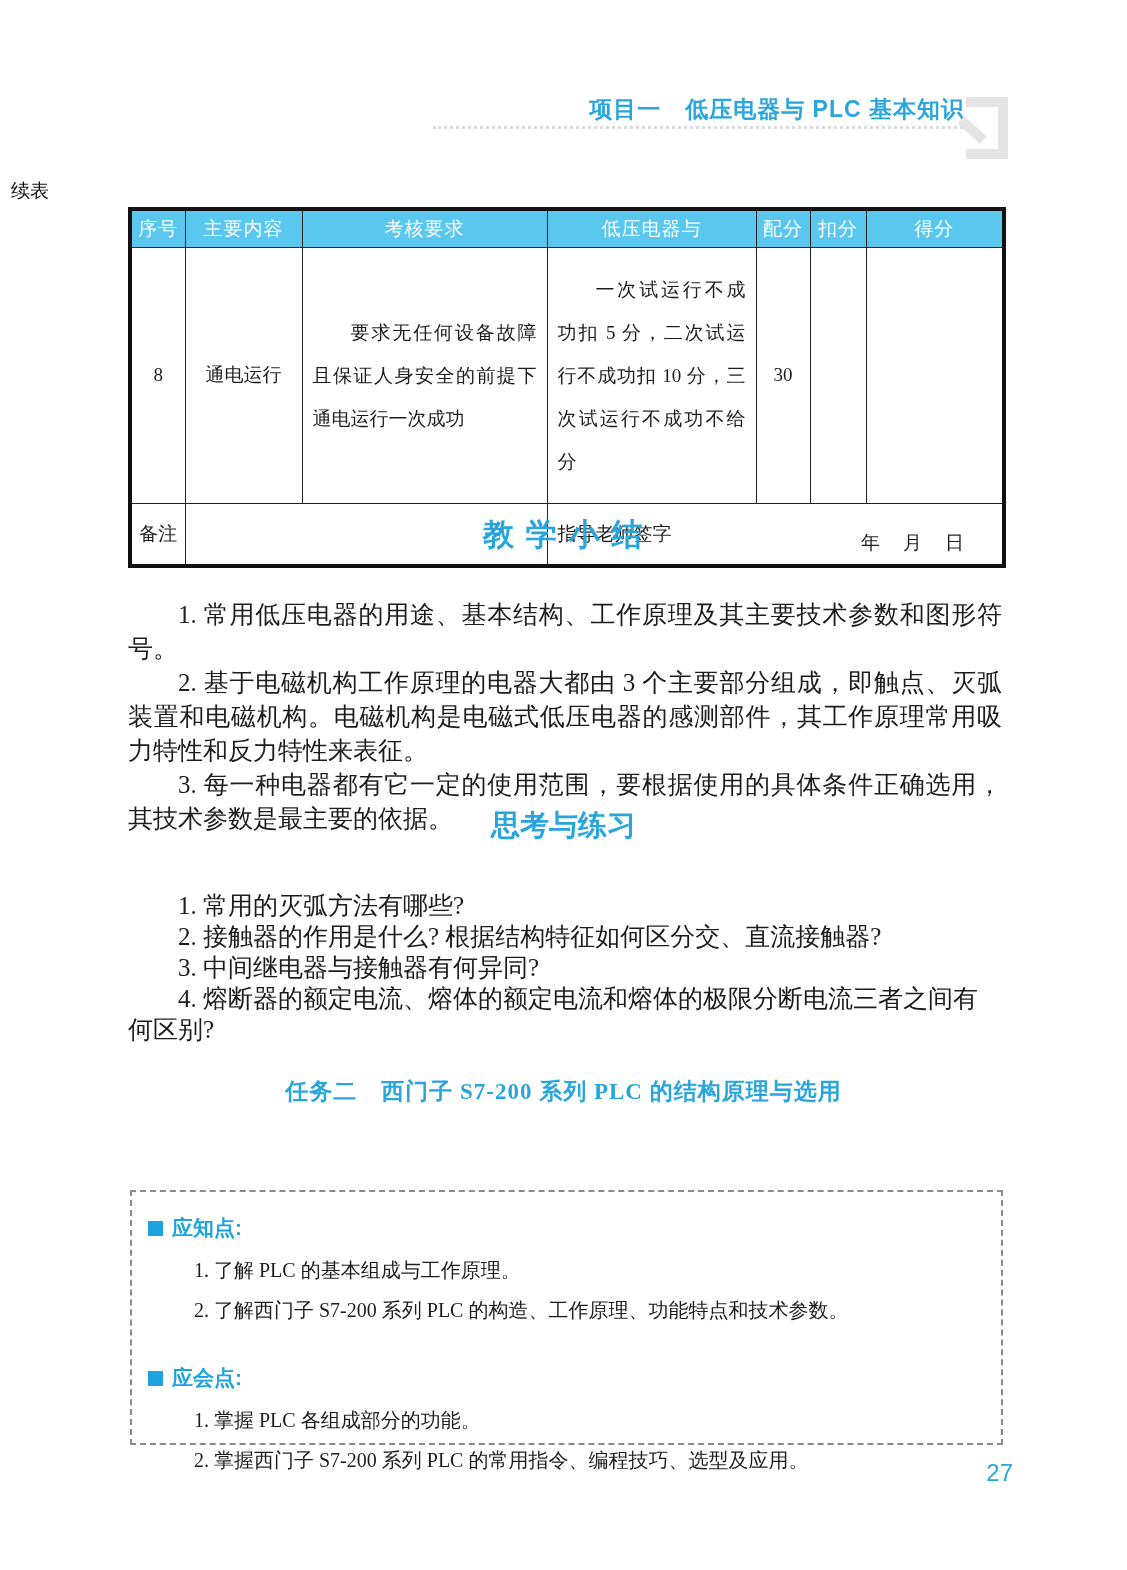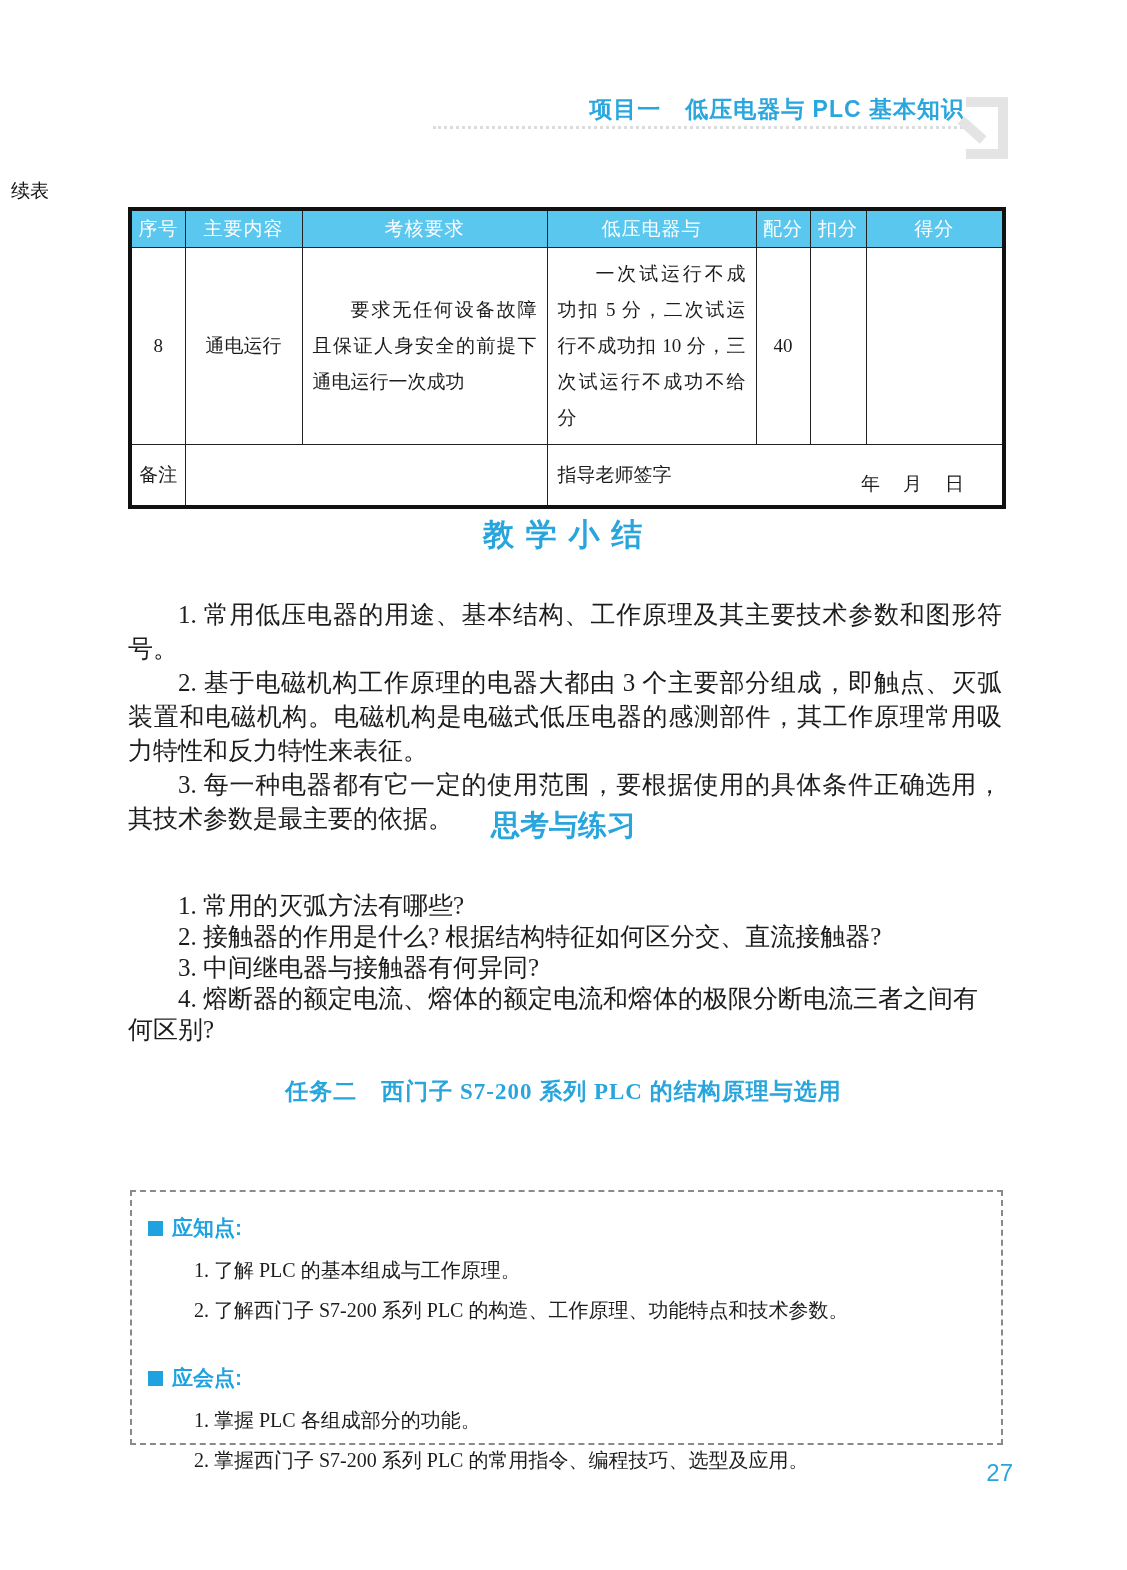--- a/index.html
+++ b/index.html
@@ -43,21 +43,21 @@
     border:4px solid #111; font-size:19px;
   }
   .score-table th, .score-table td { border:1px solid #222; vertical-align:middle; }
   .score-table thead th {
     background:#5ac7ef; color:#ffffff; font-weight:normal;
     height:38px; text-align:center; letter-spacing:1px;
   }
   .row-main td { height:132px; }
   .row-foot td { height:63px; }
   .cell-center { text-align:center; }
-  .cell-text { padding:8px 10px; line-height:36px; text-align:justify; }
+  .cell-text { padding:20px 10px; line-height:43px; text-align:justify; }
   .cell-text .indent { display:block; text-indent:2em; }
   .foot-sign { position:relative; padding:6px 10px; vertical-align:top; }
   .sign-label { display:block; font-size:19px; }
   .date-label { position:absolute; right:36px; bottom:8px; font-size:19px; letter-spacing:2px; }
 
   
   .section-heading {
     position:absolute; left:0; width:1127px; text-align:center;
     color:#29a5dd; font-weight:bold;
   }
@@ -130,21 +130,21 @@
     <tbody>
       <tr class="row-main">
         <td class="cell-center">8</td>
         <td class="cell-center">通电运行</td>
         <td class="cell-text">
             <span class="indent">要求无任何设备故障且保证人身安全的前提下通电运行一次成功</span>
           </td>
         <td class="cell-text">
             <span class="indent">一次试运行不成功扣 5 分，二次试运行不成功扣 10 分，三次试运行不成功不给分</span>
           </td>
-        <td class="cell-center">40</td>
+        <td class="cell-center">30</td>
         <td class="cell-center"></td>
         <td class="cell-center"></td>
       </tr>
       <tr class="row-foot">
         <td class="cell-center">备注</td>
         <td colspan="2"></td>
         <td colspan="4" class="foot-sign">
           <span class="sign-label">指导老师签字</span>
           <span class="date-label">年　月　日</span>
         </td>

